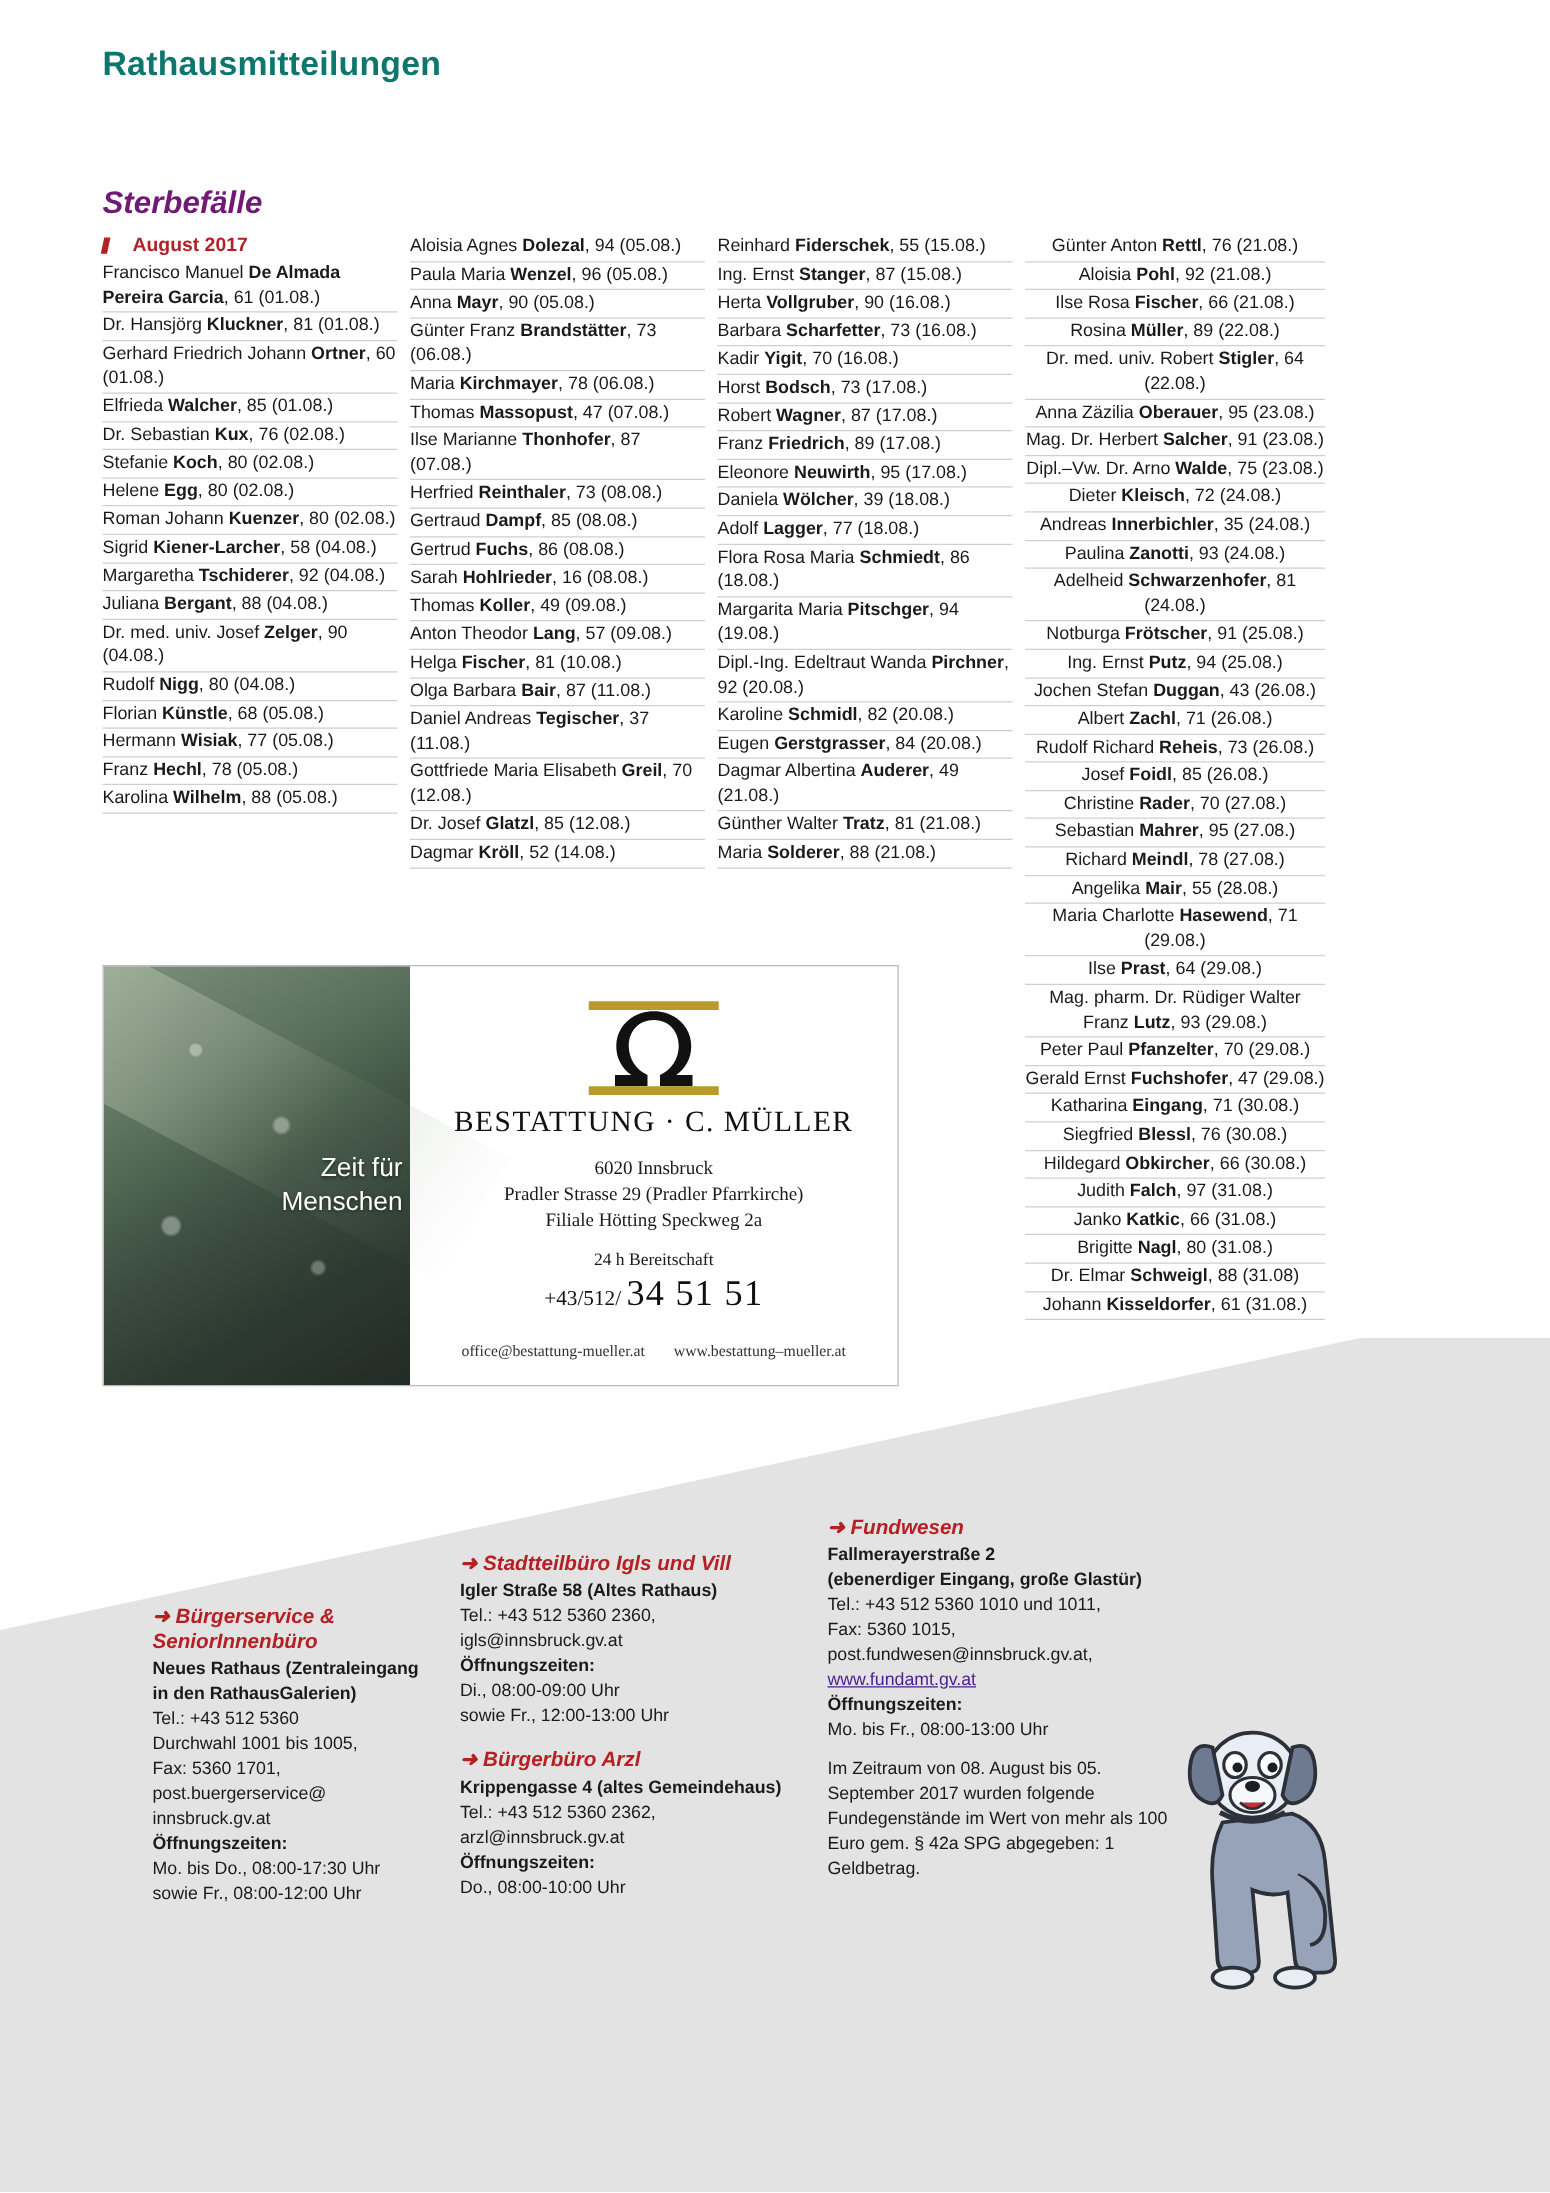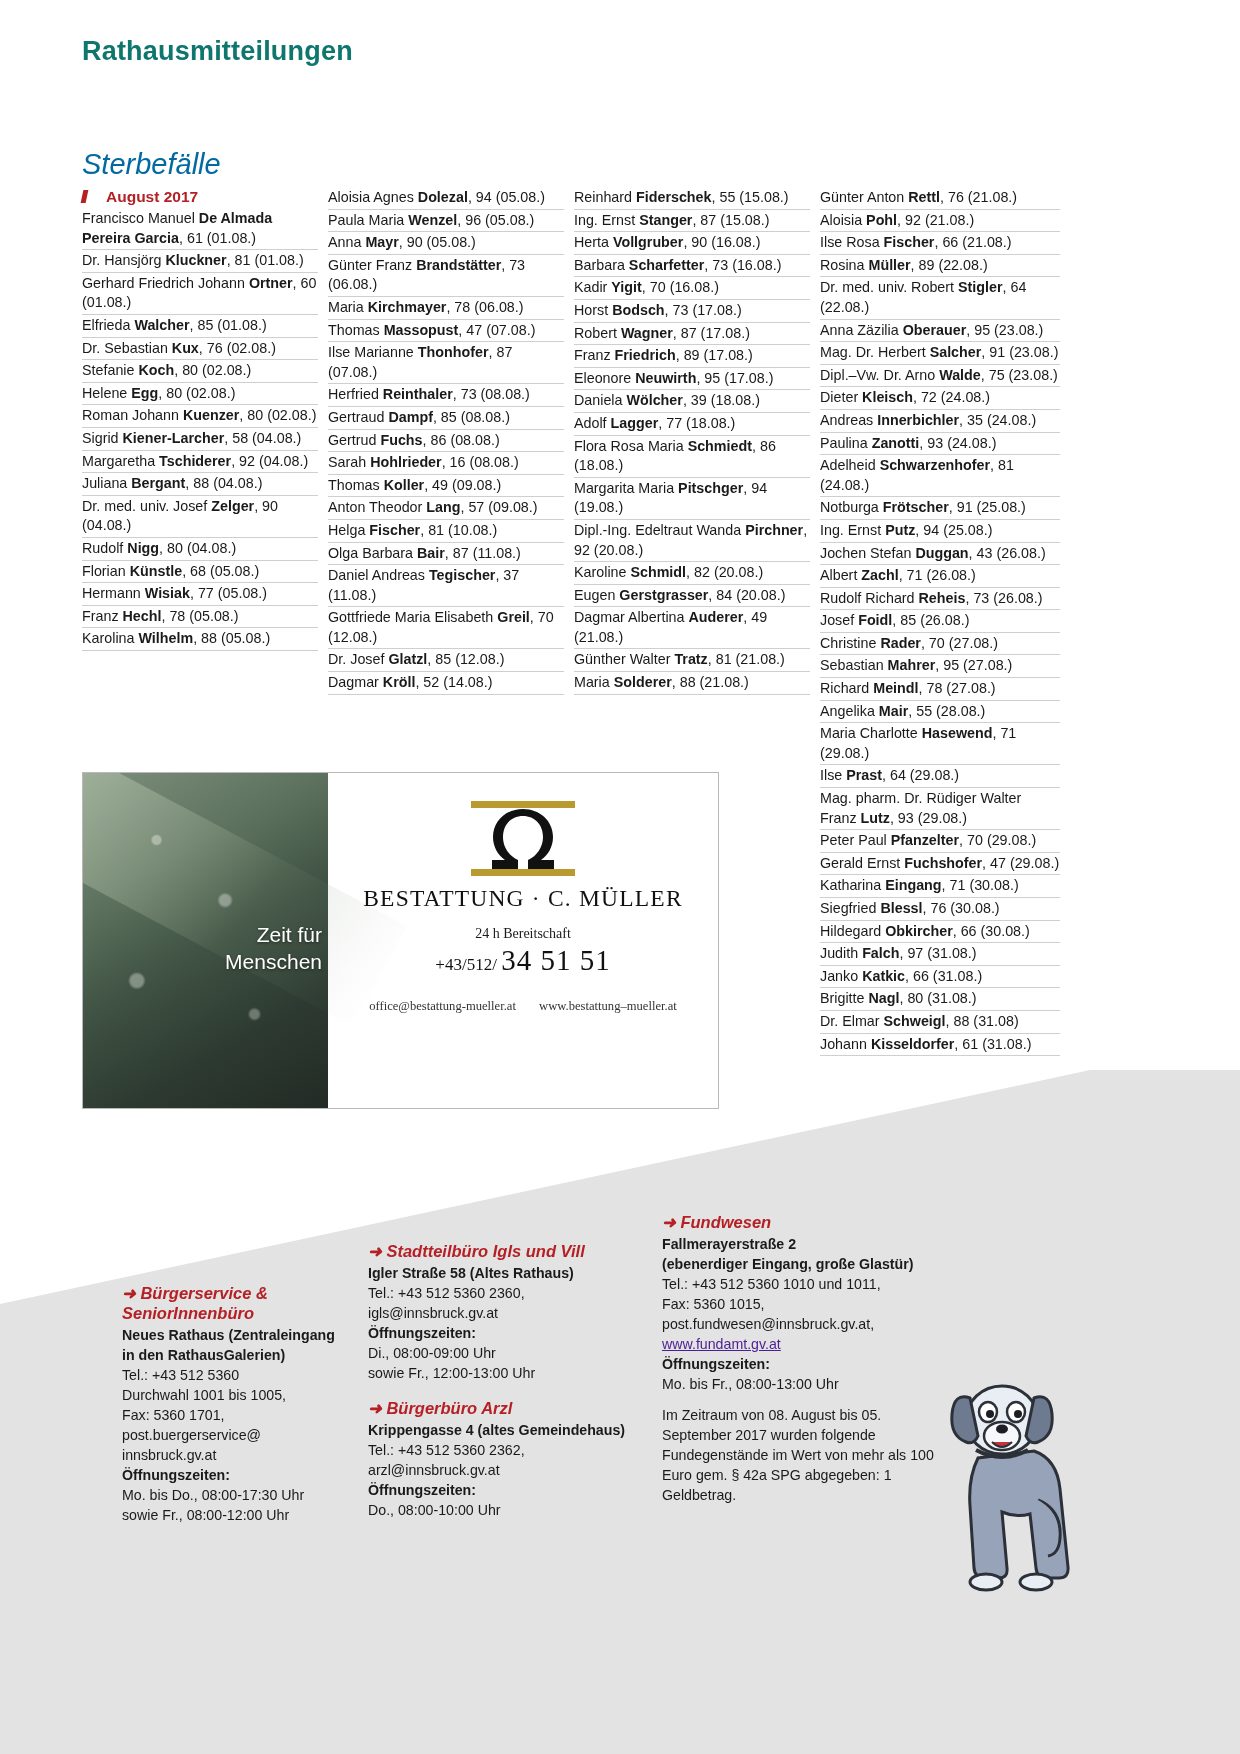--- a/index.html
+++ b/index.html
@@ -27,24 +27,24 @@
     top: 36px;
     font-size: 27px;
     font-weight: bold;
     letter-spacing: 0.2px;
     color: #0f766e;
   }
   .section-title {
     position: absolute;
     left: 82px;
     top: 148px;
-    font-size: 29px;
+    font-size: 25px;
     font-style: italic;
-    font-weight: normal;
-    color: #0369a1;
+    font-weight: bold;
+    color: #701a75;
   }
 
   
   .obit-area {
     position: absolute;
     left: 82px;
     top: 188px;
     width: 1072px;
   }
   .obit-cols {
@@ -52,21 +52,21 @@
     gap: 0px;
   }
   .obit-col {
     width: 246px;
     padding-right: 10px;
     box-sizing: border-box;
   }
   .obit-col.col1 { width: 246px; }
   .obit-col.col2 { width: 246px; }
   .obit-col.col3 { width: 246px; }
-  .obit-col.col4 { width: 250px; }
+  .obit-col.col4 { width: 250px; text-align: center; }
 
   .month-label {
     font-size: 15.5px;
     font-weight: bold;
     color: #b52025;
     margin-bottom: 3px;
     position: relative;
     padding-left: 24px;
   }
   .month-label::before {
@@ -364,20 +364,23 @@
       <div class="ad-logo">
         <svg width="120" height="78" viewBox="0 0 120 78">
           <rect x="8" y="2" width="104" height="7" fill="#b99a2e"></rect>
           <g fill="#111">
             <path d="M60 10c-17 0-30 12-30 28 0 10 5 18 12 23h-13v9h26v-9c-9-4-15-13-15-23 0-12 8-21 20-21s20 9 20 21c0 10-6 19-15 23v9h26v-9H78c7-5 12-13 12-23 0-16-13-28-30-28z"></path>
           </g>
           <rect x="8" y="70" width="104" height="7" fill="#b99a2e"></rect>
         </svg>
       </div>
       <div class="ad-company">BESTATTUNG · C. MÜLLER</div>
+      <div class="ad-addr">6020 Innsbruck
+Pradler Strasse 29 (Pradler Pfarrkirche)
+Filiale Hötting Speckweg 2a</div>
       <div class="ad-ready">24 h Bereitschaft</div>
       <div class="ad-phone">
         <span>+43/512/</span>
         <span class="big">34 51 51</span>
       </div>
       <div class="ad-contact">
         <span>office@bestattung-mueller.at</span>
         <span>www.bestattung–mueller.at</span>
       </div>
     </div>

